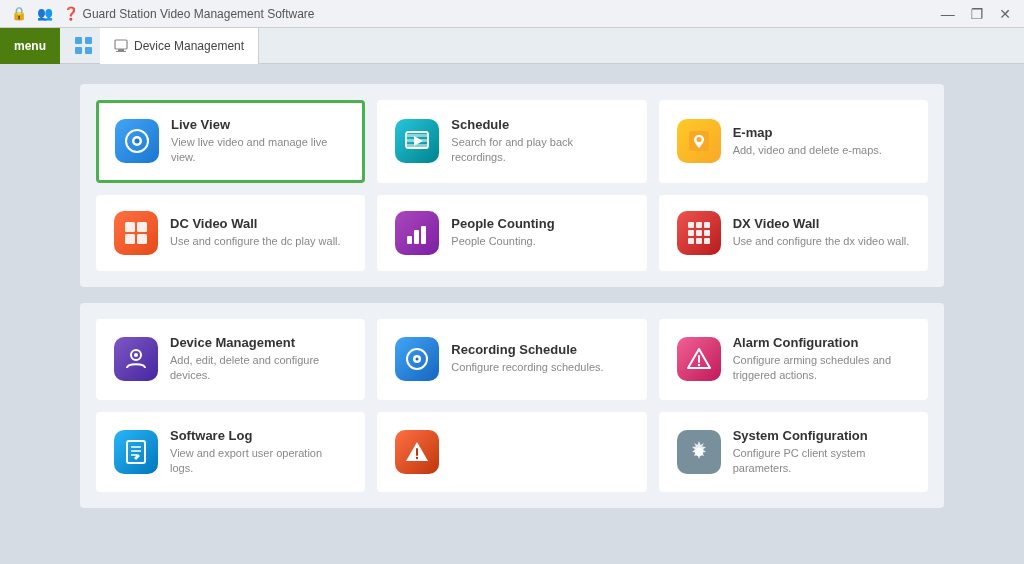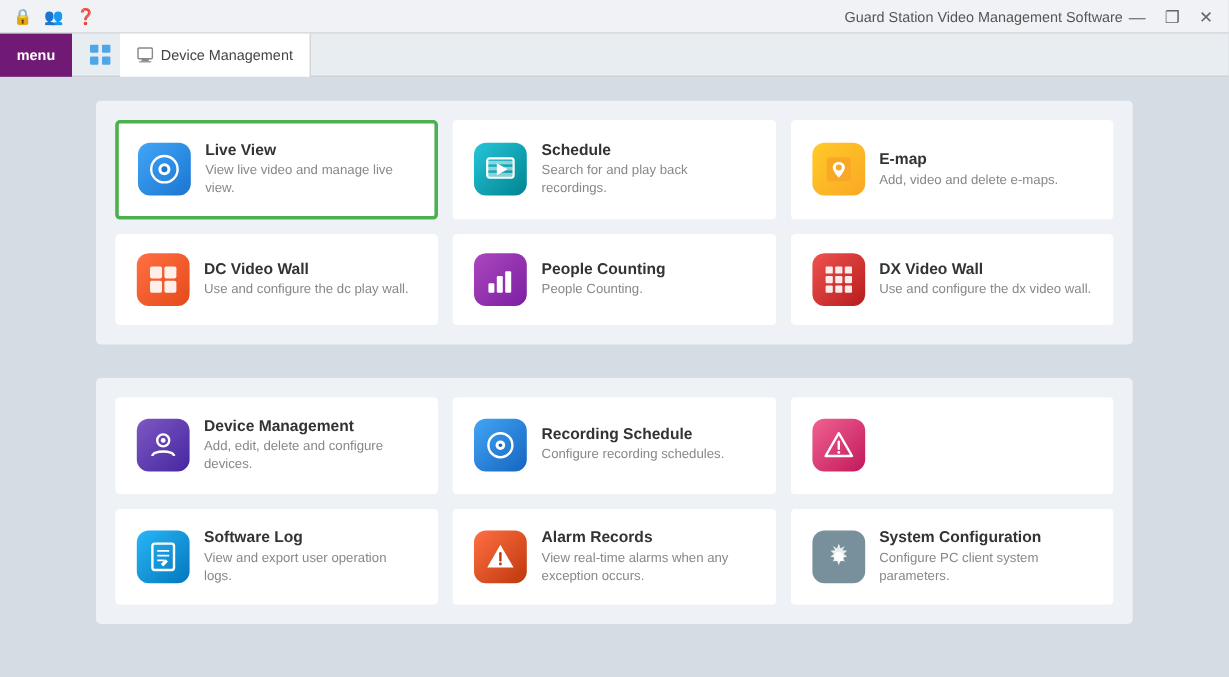--- a/index.html
+++ b/index.html
@@ -19,21 +19,21 @@
       height: 28px;
       display: flex;
       align-items: center;
       justify-content: space-between;
       padding: 0 8px;
       border-bottom: 1px solid #ccc;
       flex-shrink: 0;
     }
     .title-bar-title {
       flex: 1;
-      text-align: right;
+      text-align: left;
       font-size: 12px;
       color: #555;
     }
     .title-bar-icons {
       display: flex;
       align-items: center;
       gap: 6px;
     }
     .title-bar-icon {
       font-size: 13px;
@@ -50,21 +50,21 @@
     
     .app-bar {
       background: #e8edf2;
       height: 36px;
       display: flex;
       align-items: center;
       flex-shrink: 0;
       border-bottom: 1px solid #c8cdd3;
     }
     .menu-btn {
-      background: #701a75;
+      background: #4d7c0f;
       color: white;
       font-size: 12px;
       font-weight: bold;
       padding: 6px 14px;
       height: 36px;
       display: flex;
       align-items: center;
       cursor: pointer;
       border: none;
     }
@@ -92,21 +92,21 @@
       color: #444;
       cursor: pointer;
     }
 
     
     .main-content {
       flex: 1;
       display: flex;
       flex-direction: column;
       padding: 20px 80px;
-      gap: 28px;
+      gap: 16px;
       overflow: hidden;
     }
 
     
     .section {
       background: #eef1f5;
       border-radius: 4px;
       padding: 16px;
       display: grid;
       grid-template-columns: repeat(3, 1fr);
@@ -381,20 +381,24 @@
     </div>
 
     <div class="card">
       <div class="card-icon icon-alarm-config">
         <svg class="icon-svg" viewBox="0 0 26 26">
           <polygon points="13,3 24,22 2,22" fill="none" stroke="white" stroke-width="2" stroke-linejoin="round"></polygon>
           <line x1="13" y1="10" x2="13" y2="16" stroke="white" stroke-width="2" stroke-linecap="round"></line>
           <circle cx="13" cy="19" r="1.2" fill="white"></circle>
         </svg>
       </div>
+      <div class="card-text">
+        <span class="card-title">Alarm Configuration</span>
+        <span class="card-desc">Configure arming schedules and triggered actions.</span>
+      </div>
     </div>
 
 
     <div class="card">
       <div class="card-icon icon-operation-log">
         <svg class="icon-svg" viewBox="0 0 26 26">
           <rect x="4" y="2" width="18" height="22" rx="2" fill="none" stroke="white" stroke-width="2"></rect>
           <line x1="8" y1="8" x2="18" y2="8" stroke="white" stroke-width="1.5"></line>
           <line x1="8" y1="12" x2="18" y2="12" stroke="white" stroke-width="1.5"></line>
           <line x1="8" y1="16" x2="14" y2="16" stroke="white" stroke-width="1.5"></line>
@@ -408,24 +412,20 @@
     </div>
 
     <div class="card">
       <div class="card-icon icon-alarm-records">
         <svg class="icon-svg" viewBox="0 0 26 26">
           <polygon points="13,3 24,22 2,22" fill="white"></polygon>
           <line x1="13" y1="10" x2="13" y2="16" stroke="#bf360c" stroke-width="2" stroke-linecap="round"></line>
           <circle cx="13" cy="19" r="1.2" fill="#bf360c"></circle>
         </svg>
       </div>
-      <div class="card-text">
-        <span class="card-title">Alarm Records</span>
-        <span class="card-desc">View real-time alarms when any exception occurs.</span>
-      </div>
     </div>
 
     <div class="card">
       <div class="card-icon icon-system-config">
         <svg class="icon-svg" viewBox="0 0 26 26">
           <circle cx="13" cy="13" r="4" fill="white"></circle>
           <path d="M13 2 L14.5 6 L18 4 L16 7.5 L20 8 L17 10.5 L20 13 L16.5 13.5 L18 17 L14.5 16 L13 20 L11.5 16 L8 17 L9.5 13.5 L6 13 L9 10.5 L6 8 L10 7.5 L8 4 L11.5 6 Z" fill="white" opacity="0.85"></path>
         </svg>
       </div>
       <div class="card-text">

